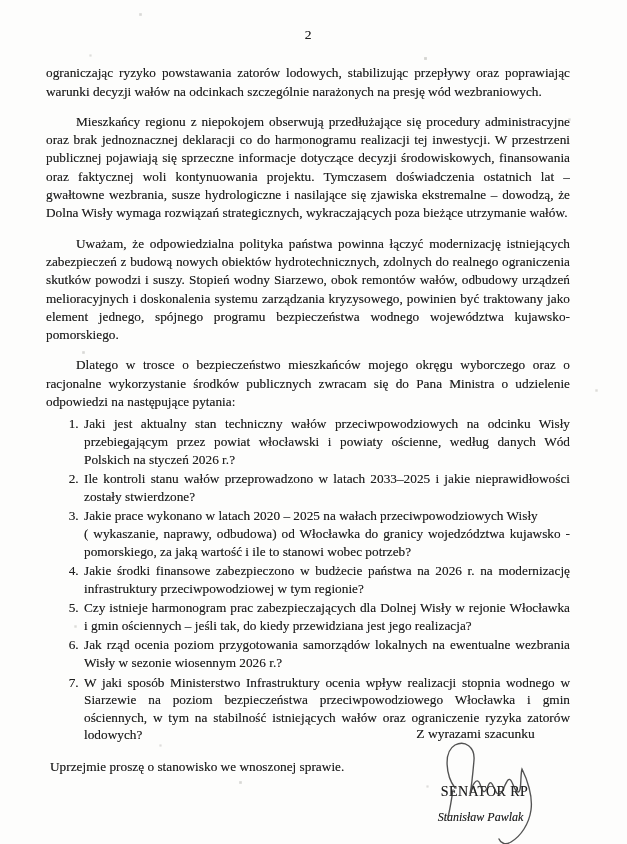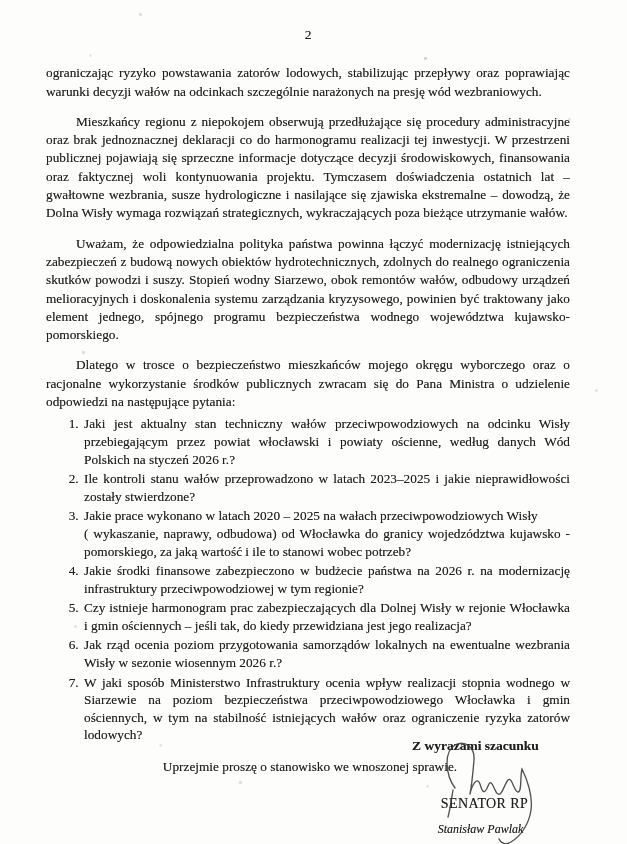--- a/index.html
+++ b/index.html
@@ -38,34 +38,34 @@
   }
   ol.questions li {
     text-align: justify;
     white-space: pre-line;
     line-height: 17.6px;
     margin: 0 0 2px 0;
     padding-left: 2px;
   }
   p.closing-request {
     margin: 14px 0 0 4px;
-    text-align: center;
+    text-align: left;
     font-family: Liberation Serif, serif;
   }
   .sig-block {
     position: absolute;
     left: 398px;
     top: 726px;
     width: 155px;
     text-align: center;
     font-size: 13.5px;
     line-height: 16px;
     text-shadow: 0 0 0.45px rgba(25,25,25,0.5);
   }
-  .valediction { margin: 12px; font-weight: bold; }
+  .valediction { margin: 0; }
   .signer-title {
     margin: 42px 0 0 18px;
     font-size: 14px;
     letter-spacing: 0.4px;
   }
   .signer-name {
     margin: 9px 0 0 10px;
     font-style: italic;
     font-size: 12px;
   }
@@ -105,21 +105,21 @@
   <div class="content">
     <div class="page-number">2</div>
 
     <p class="body-par">ograniczając ryzyko powstawania zatorów lodowych, stabilizując przepływy oraz poprawiając warunki decyzji wałów na odcinkach szczególnie narażonych na presję wód wezbraniowych.</p>
     <p class="body-par indent">Mieszkańcy regionu z niepokojem obserwują przedłużające się procedury administracyjne oraz brak jednoznacznej deklaracji co do harmonogramu realizacji tej inwestycji. W przestrzeni publicznej pojawiają się sprzeczne informacje dotyczące decyzji środowiskowych, finansowania oraz faktycznej woli kontynuowania projektu. Tymczasem doświadczenia ostatnich lat – gwałtowne wezbrania, susze hydrologiczne i nasilające się zjawiska ekstremalne – dowodzą, że Dolna Wisły wymaga rozwiązań strategicznych, wykraczających poza bieżące utrzymanie wałów.</p>
     <p class="body-par indent">Uważam, że odpowiedzialna polityka państwa powinna łączyć modernizację istniejących zabezpieczeń z budową nowych obiektów hydrotechnicznych, zdolnych do realnego ograniczenia skutków powodzi i suszy. Stopień wodny Siarzewo, obok remontów wałów, odbudowy urządzeń melioracyjnych i doskonalenia systemu zarządzania kryzysowego, powinien być traktowany jako element jednego, spójnego programu bezpieczeństwa wodnego województwa kujawsko-pomorskiego.</p>
     <p class="body-par indent par-questions-lead">Dlatego w trosce o bezpieczeństwo mieszkańców mojego okręgu wyborczego oraz o racjonalne wykorzystanie środków publicznych zwracam się do Pana Ministra o udzielenie odpowiedzi na następujące pytania:</p>
 
     <ol class="questions">
       <li>Jaki jest aktualny stan techniczny wałów przeciwpowodziowych na odcinku Wisły przebiegającym przez powiat włocławski i powiaty ościenne, według danych Wód Polskich na styczeń 2026 r.?</li>
-      <li>Ile kontroli stanu wałów przeprowadzono w latach 2023–2025 i jakie nieprawidłowości zostały stwierdzone?</li>
+      <li>Ile kontroli stanu wałów przeprowadzono w latach 2033–2025 i jakie nieprawidłowości zostały stwierdzone?</li>
       <li>Jakie prace wykonano w latach 2020 – 2025 na wałach przeciwpowodziowych Wisły
 ( wykaszanie, naprawy, odbudowa) od Włocławka do granicy wojedzództwa kujawsko - pomorskiego, za jaką wartość i ile to stanowi wobec potrzeb?</li>
       <li>Jakie środki finansowe zabezpieczono w budżecie państwa na 2026 r. na modernizację infrastruktury przeciwpowodziowej w tym regionie?</li>
       <li>Czy istnieje harmonogram prac zabezpieczających dla Dolnej Wisły w rejonie Włocławka i gmin ościennych – jeśli tak, do kiedy przewidziana jest jego realizacja?</li>
       <li>Jak rząd ocenia poziom przygotowania samorządów lokalnych na ewentualne wezbrania Wisły w sezonie wiosennym 2026 r.?</li>
       <li>W jaki sposób Ministerstwo Infrastruktury ocenia wpływ realizacji stopnia wodnego w Siarzewie na poziom bezpieczeństwa przeciwpowodziowego Włocławka i gmin ościennych, w tym na stabilność istniejących wałów oraz ograniczenie ryzyka zatorów lodowych?</li>
     </ol>
 
     <p class="closing-request">Uprzejmie proszę o stanowisko we wnoszonej sprawie.</p>
   </div>

